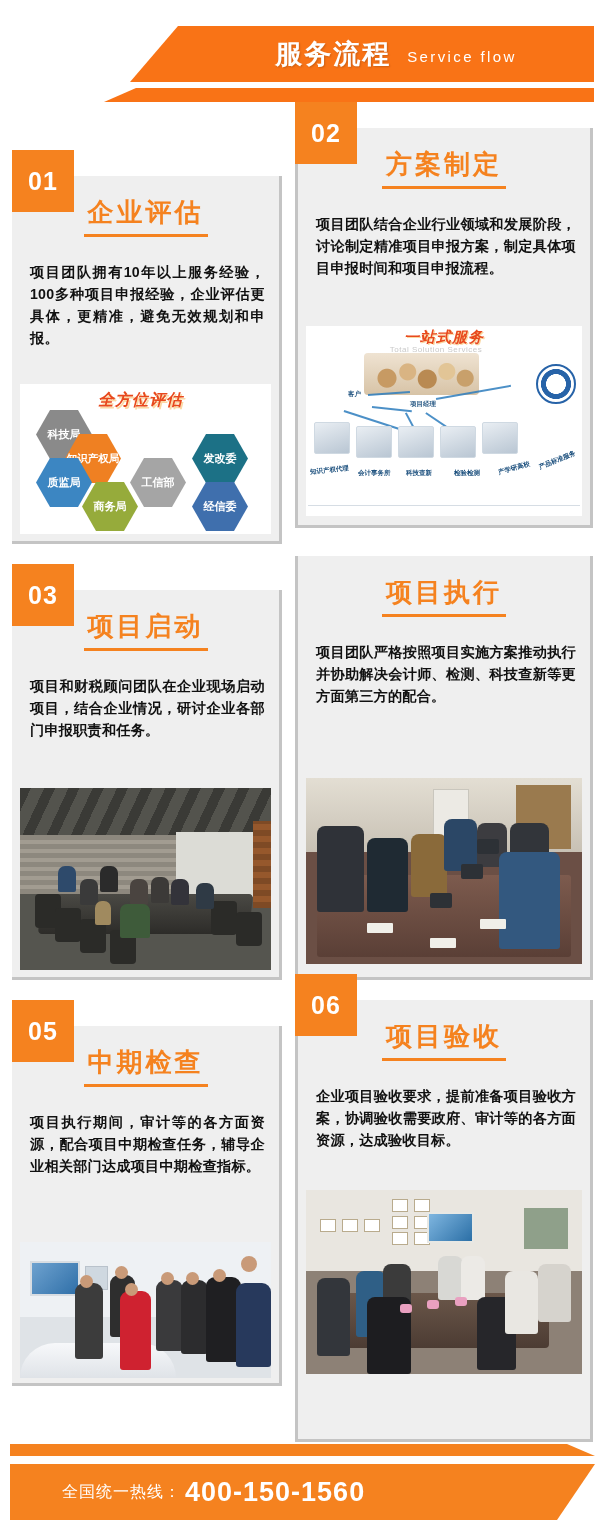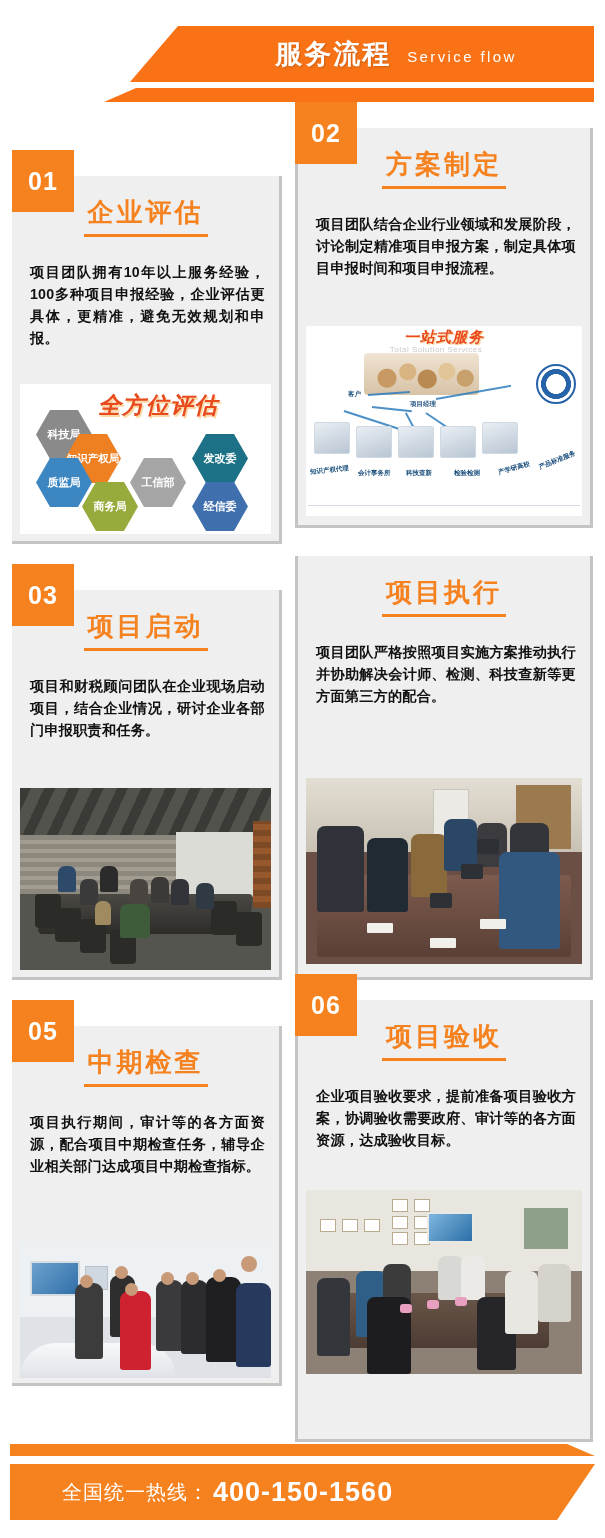--- a/index.html
+++ b/index.html
@@ -80,21 +80,21 @@
   .hex {
     position:absolute; width:56px; height:49px;
     clip-path: polygon(25% 0%, 75% 0%, 100% 50%, 75% 100%, 25% 100%, 0% 50%);
     display:flex; align-items:center; justify-content:center;
     color:#fff; font-size:11px; font-weight:bold; line-height:1.05;
     text-align:center;
   }
   .hex.tall { font-size:10.5px; }
   .hextitle {
     position:absolute; left:78px; top:6px;
-    font-size:23px; font-weight:bold; color:#E8491D; letter-spacing:1px;
+    font-size:16px; font-weight:bold; color:#E8491D; letter-spacing:1px;
     font-style:italic;
     text-shadow: 1.5px 1.5px 0 #FBD9A5;
   }
 
   
   .oss { position:absolute; inset:0; background:#fff; }
   .oss-title {
     position:absolute; top:2px; left:0; right:0; text-align:center;
     font-size:15px; font-weight:bold; font-style:italic; color:#E8491D;
     letter-spacing:1px;
@@ -197,21 +197,21 @@
     position:absolute; left:10px; top:36px; width:585px; height:12px;
     background:#F5821F;
     clip-path: polygon(0 0, calc(100% - 28px) 0, 100% 100%, 0 100%);
   }
   .ft-bar {
     position:absolute; left:10px; top:56px; width:585px; height:56px;
     background:#F5821F;
     clip-path: polygon(0 0, 100% 0, calc(100% - 38px) 100%, 0 100%);
     display:flex; align-items:center;
   }
-  .ft-label { color:#ffffff; font-size:20px; letter-spacing:1px; margin-left:52px; font-weight:400;}
+  .ft-label { color:#ffffff; font-size:16px; letter-spacing:1px; margin-left:52px; font-weight:400;}
   .ft-phone { color:#ffffff; font-size:27px; font-weight:bold; letter-spacing:1px; margin-left:4px; }
 </style>
 </head>
 <body>
 
 <div id="page">
 
   <div id="header-area">
     <div class="hdr-bar"></div>
     <div class="hdr-stripe"></div>

